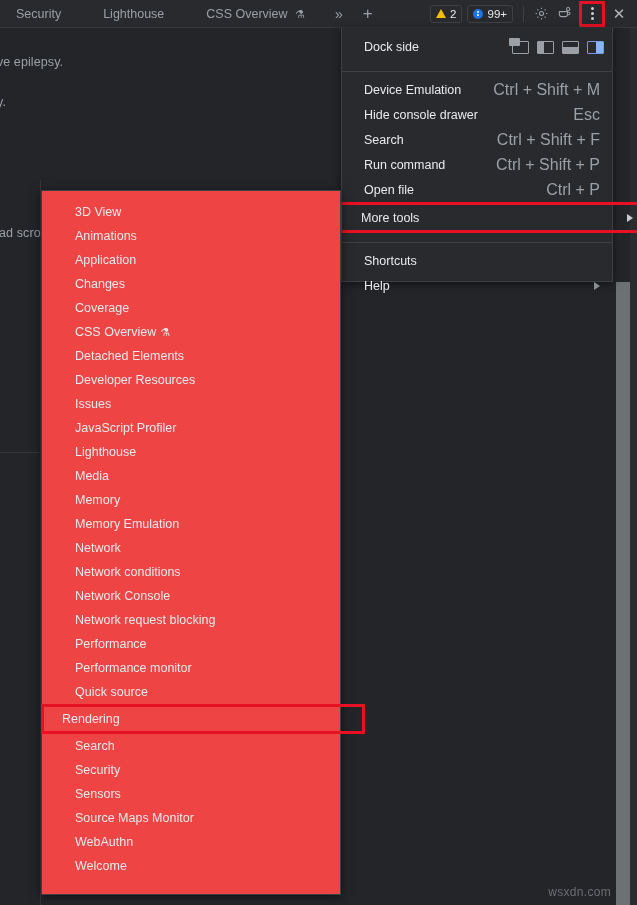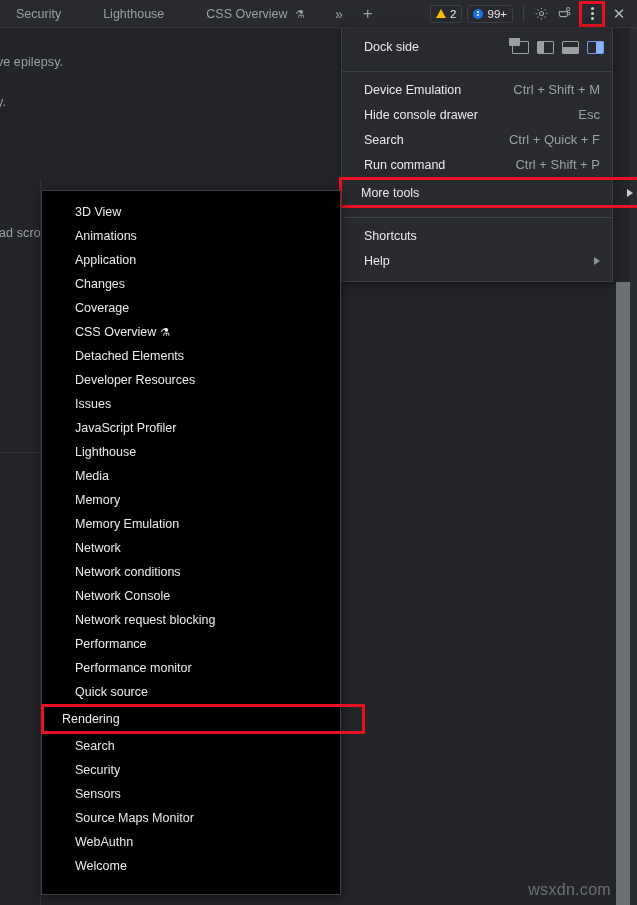--- a/index.html
+++ b/index.html
@@ -92,21 +92,21 @@
     z-index:30;
     text-align:center;
   }
   .menu-row{
     height:25px;display:flex;align-items:center;
     padding:0 12px 0 22px;font-size:12.5px;color:#e8eaed;
     box-sizing:border-box;position:relative;white-space:nowrap;
   }
   .menu-row .lbl{flex:0 0 auto;}
   .menu-row .sp{flex:1;}
-  .menu-row .short{color:#9aa0a6;font-size:13px;}
+  .menu-row .short{color:#9aa0a6;font-size:16px;}
   .menu-sep{height:1px;background:#3c4043;margin:5px 0;}
   #dock-row{height:38px;align-items:center;padding-right:8px;}
   .dock-icons{display:flex;gap:8px;margin-left:auto;}
   .dock-ico{width:17px;height:13px;box-sizing:border-box;position:relative;}
   .dock-undock{border:1.6px solid #9aa0a6;border-radius:1px;}
   .dock-undock::before{
     content:"";position:absolute;left:-4px;top:-4px;width:11px;height:8px;
     background:#9aa0a6;border-radius:1px;
   }
   .dock-left{border:1.6px solid #9aa0a6;border-radius:1px;background:linear-gradient(to right,#9aa0a6 42%,transparent 42%);}
@@ -123,21 +123,21 @@
     height:25px;
     padding-left:19px;
     box-sizing:content-box;
     margin-left:-3px;margin-right:-3px;
     width:272px;
   }
 
   
   #submenu{
     position:absolute;left:41px;top:190px;width:300px;height:705px;
-    background:#000000;
+    background:#ef4444;
     border:1px solid #3c4043;
     box-sizing:border-box;
     box-shadow:0 2px 10px rgba(0,0,0,.55);
     z-index:40;
     padding-top:9px;
   }
   .sub-row{
     height:24px;display:flex;align-items:center;
     padding-left:33px;font-size:12.5px;color:#e8eaed;
     box-sizing:border-box;white-space:nowrap;position:relative;
@@ -162,21 +162,21 @@
     background:#6e7174;z-index:6;
   }
   #right-gutter{
     position:absolute;right:0;top:28px;width:7px;height:877px;
     background:#2b2c30;z-index:4;
   }
 
   
   #watermark{
     position:absolute;right:26px;bottom:6px;
-    font-size:16px;color:#6b6e72;letter-spacing:.3px;z-index:50;
+    font-size:12px;color:#6b6e72;letter-spacing:.3px;z-index:50;
   }
 </style>
 </head>
 <body>
 
 <div id="bg-layer">
   <div class="bg-panel-left"></div>
   <div class="bg-divider-v" style="left:40px;top:180px;width:1px;height:725px;"></div>
   <div class="bg-divider-h" style="left:0;top:452px;width:41px;height:1px;"></div>
   <div class="bg-text" style="left:-6px;top:55px;">ive epilepsy.</div>
@@ -258,26 +258,31 @@
     <span class="short">Ctrl + Shift + M</span>
   </div>
   <div class="menu-row">
     <span class="lbl">Hide console drawer</span>
     <span class="sp"></span>
     <span class="short">Esc</span>
   </div>
   <div class="menu-row">
     <span class="lbl">Search</span>
     <span class="sp"></span>
-    <span class="short">Ctrl + Quick + F</span>
+    <span class="short">Ctrl + Shift + F</span>
   </div>
   <div class="menu-row">
     <span class="lbl">Run command</span>
     <span class="sp"></span>
     <span class="short">Ctrl + Shift + P</span>
+  </div>
+  <div class="menu-row">
+    <span class="lbl">Open file</span>
+    <span class="sp"></span>
+    <span class="short">Ctrl + P</span>
   </div>
   <div class="menu-row" id="more-tools-row">
     <span class="lbl">More tools</span>
     <span class="sp"></span>
     <span class="arrow-r"></span>
   </div>
 
   <div class="menu-sep" style="margin-top:9px;"></div>
 
   <div class="menu-row">

